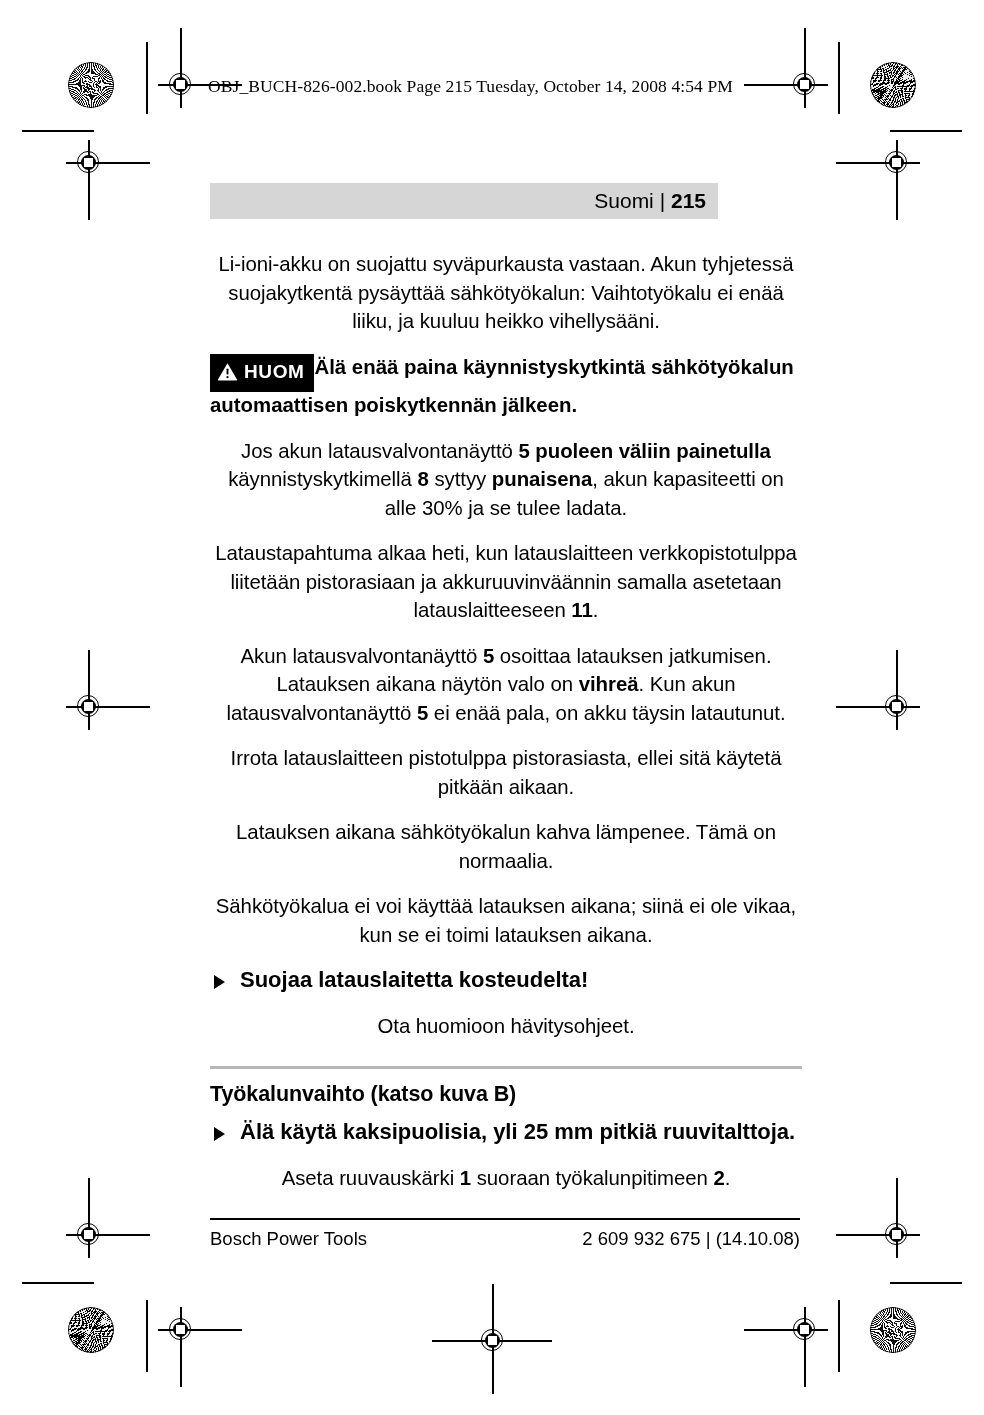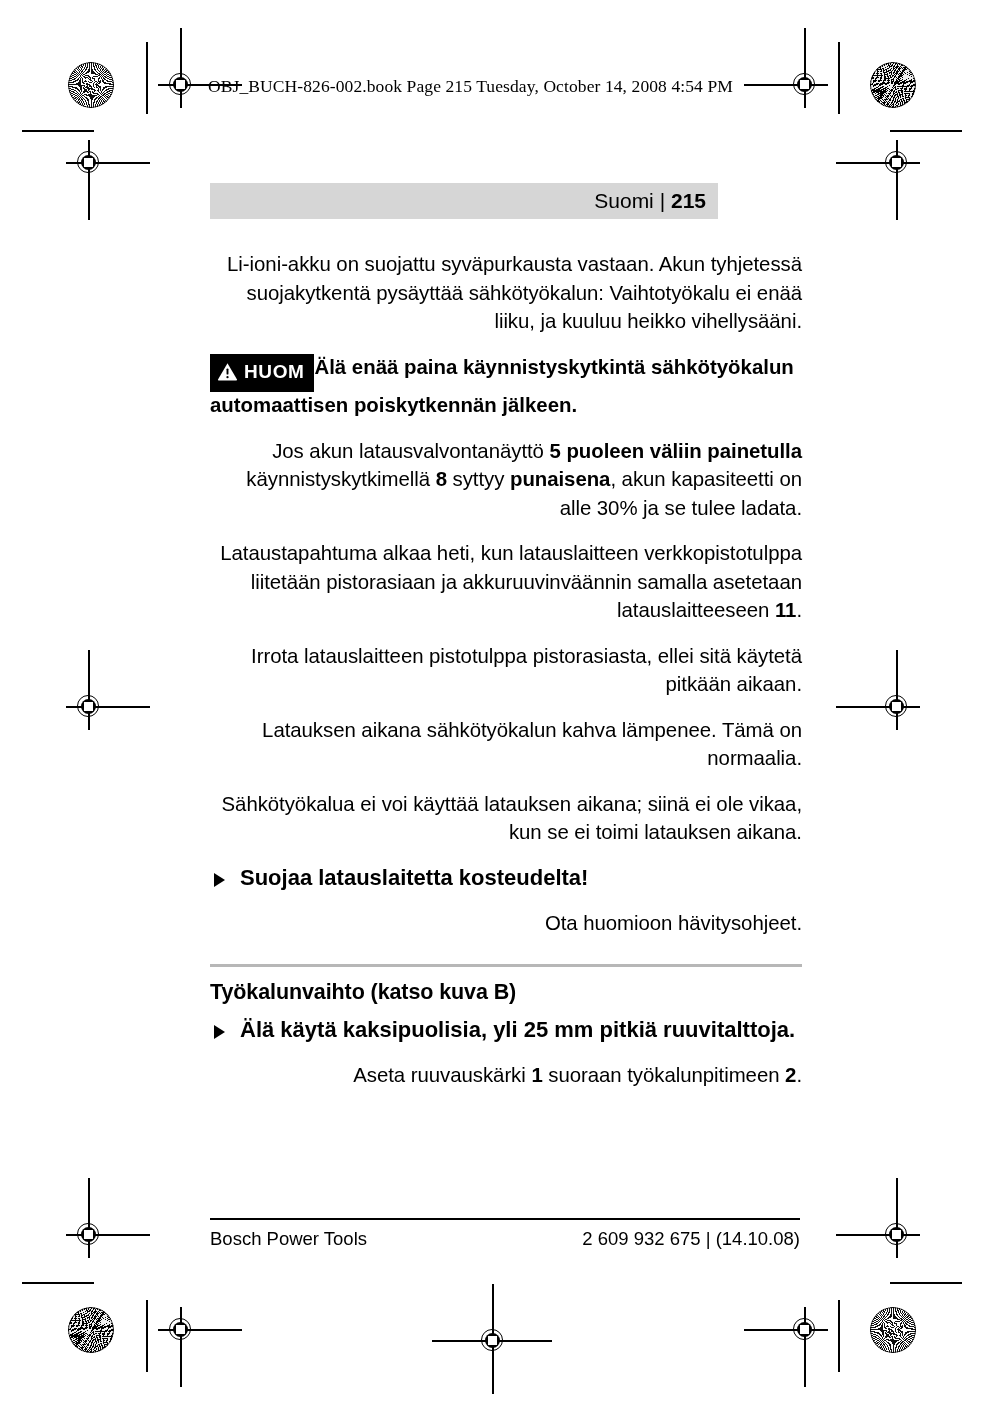--- a/index.html
+++ b/index.html
@@ -131,21 +131,21 @@
     position: absolute;
     left: 210px;
     top: 250px;
     width: 592px;
   }
 
   p.para {
     margin: 0 0 17px 0;
     font-size: 20.4px;
     line-height: 28.5px;
-    text-align: right;
+    text-align: center;
     letter-spacing: -0.05px;
   }
   p.para b { font-weight: bold; }
 
   .notice-block {
     margin: 0 0 17px 0;
     font-size: 20.4px;
     line-height: 28.5px;
   }
   .badge {
@@ -358,20 +358,21 @@
         </svg>
       </span><span class="txt">HUOM</span>
     </span><span class="notice-text">Älä enää paina käynnistyskytkintä sähkötyökalun automaattisen poiskytkennän jälkeen.</span>
   </div>
 
 
   <p class="para"><span>Jos akun latausvalvontanäyttö </span><b>5 puoleen väliin painetulla</b><span> käynnistyskytkimellä </span><b>8</b><span> syttyy </span><b>punaisena</b><span>, akun kapasiteetti on alle 30% ja se tulee ladata.</span></p>
 
   <p class="para"><span>Lataustapahtuma alkaa heti, kun latauslaitteen verkkopistotulppa liitetään pistorasiaan ja akkuruuvinväännin samalla asetetaan latauslaitteeseen </span><b>11</b><span>.</span></p>
 
+  <p class="para"><span>Akun latausvalvontanäyttö </span><b>5</b><span> osoittaa latauksen jatkumisen. Latauksen aikana näytön valo on </span><b>vihreä</b><span>. Kun akun latausvalvontanäyttö </span><b>5</b><span> ei enää pala, on akku täysin latautunut.</span></p>
 
   <p class="para">Irrota latauslaitteen pistotulppa pistorasiasta, ellei sitä käytetä pitkään aikaan.</p>
 
   <p class="para">Latauksen aikana sähkötyökalun kahva lämpenee. Tämä on normaalia.</p>
 
   <p class="para">Sähkötyökalua ei voi käyttää latauksen aikana; siinä ei ole vikaa, kun se ei toimi latauksen aikana.</p>
 
   <div class="bullet">
     <span class="marker"></span>
     <span>Suojaa latauslaitetta kosteudelta!</span>

